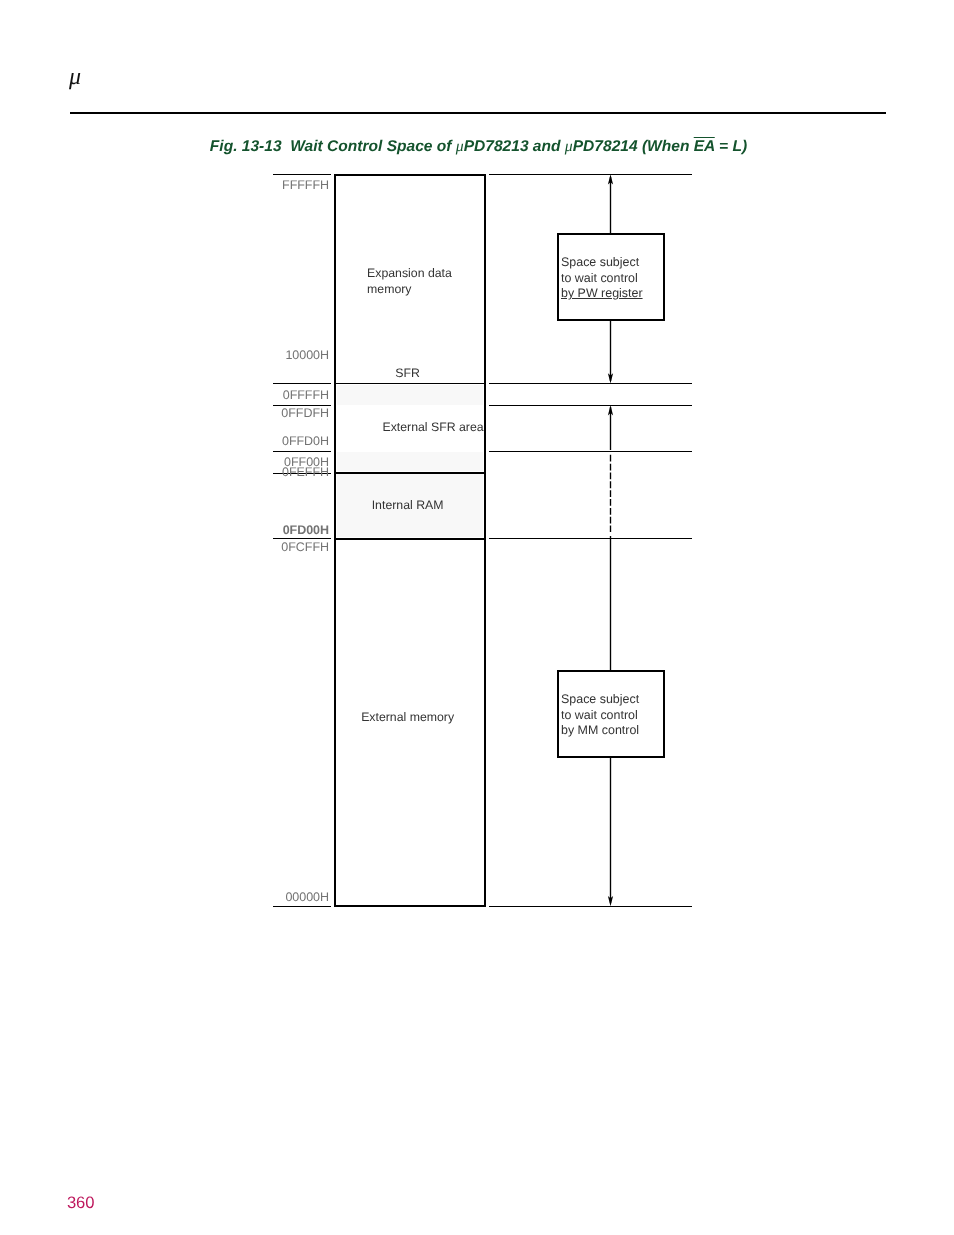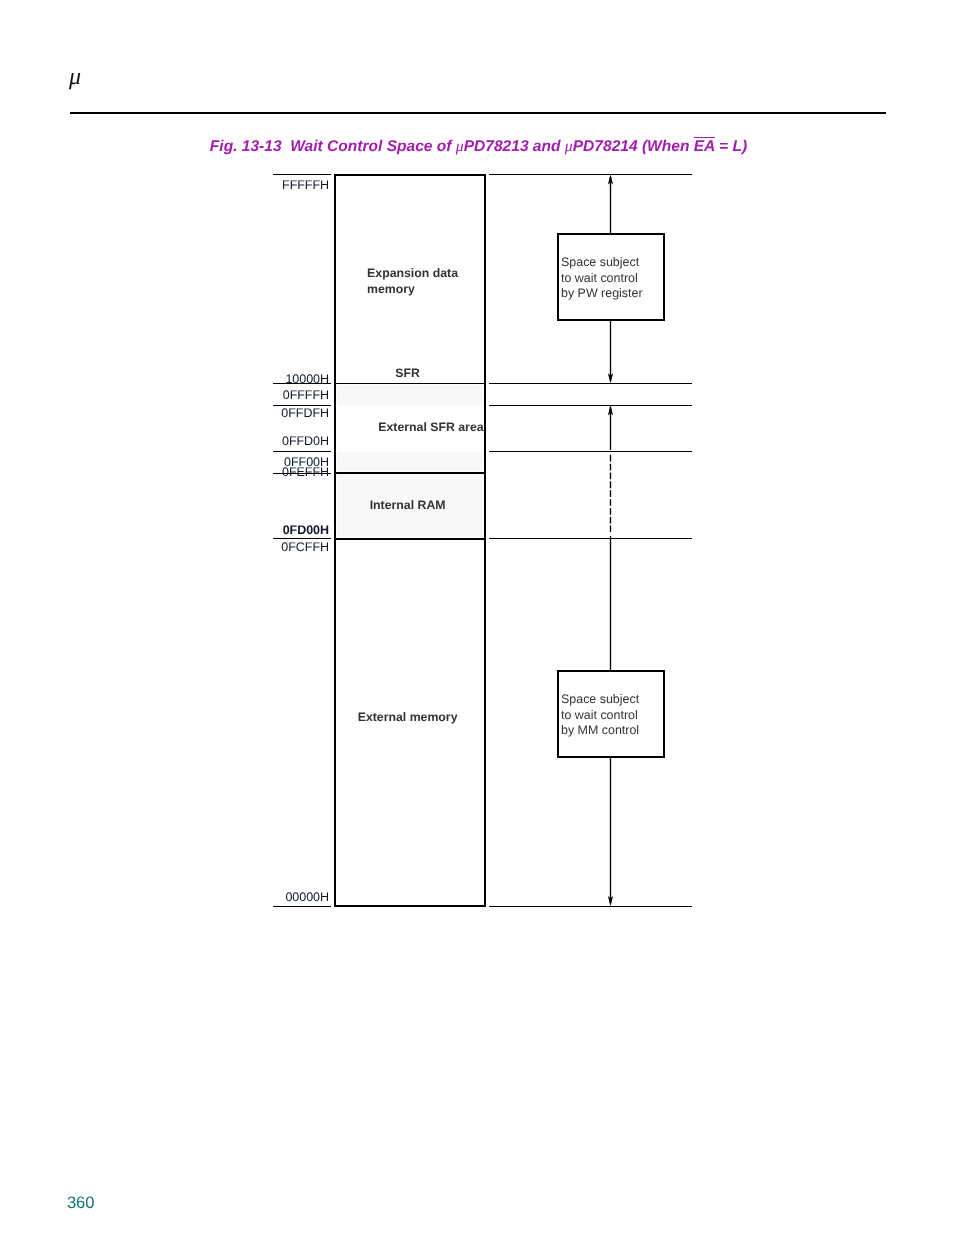--- a/index.html
+++ b/index.html
@@ -7,31 +7,31 @@
     width:954px; height:1235px; position:relative;
     background:#ffffff;
     font-family:"Liberation Sans", sans-serif;
     color:#231f20;
     -webkit-font-smoothing:antialiased;
     text-rendering:geometricPrecision;
   }
   .abs { position:absolute; }
   #mu-mark { left:68.9px; top:65.3px; font-family:"Liberation Serif", serif; font-style:italic; font-size:24px; line-height:1; color:#131313; }
   #header-rule { left:70px; top:112.1px; width:815.5px; height:2.1px; background:#000; }
-  #fig-title { left:1.5px; top:138.3px; width:954px; text-align:center; font-weight:bold; font-style:italic; font-size:15.55px; letter-spacing:0px; color:#a21caf; white-space:pre; }
+  #fig-title { left:1.5px; top:138.3px; width:954px; text-align:center; font-weight:bold; font-style:italic; font-size:15.55px; letter-spacing:0px; color:#14532d; white-space:pre; }
   #fig-title .ovl { text-decoration:overline; text-underline-offset:0; }
   #fig-title .mu { font-family:"Liberation Serif", serif; font-weight:normal; font-style:italic; font-size:15.8px; }
-  #page-number { left:66.9px; top:1195.0px; font-size:16.6px; line-height:1; color:#0f766e; }
+  #page-number { left:66.9px; top:1195.0px; font-size:16.6px; line-height:1; color:#be185d; }
 
   
   #diagram { left:0; top:0; width:954px; height:1235px; }
   .mbox { position:absolute; border:2.2px solid #000; box-sizing:border-box; }
   .tline { position:absolute; background:#000; height:1.25px; }
-  .addr { position:absolute; text-align:right; font-size:12.5px; letter-spacing:-0.04px; color:#0f172a; white-space:nowrap; }
-  .regionlabel { position:absolute; text-align:center; font-size:12.3px; color:#333333; line-height:15.8px;font-weight:bold; }
+  .addr { position:absolute; text-align:right; font-size:12.5px; letter-spacing:-0.04px; color:#737373; white-space:nowrap; }
+  .regionlabel { position:absolute; text-align:center; font-size:12.3px; color:#333333; line-height:15.8px; }
   .shade { position:absolute; background:#f8f8f8; }
   .notebox { position:absolute; border:2.2px solid #000; box-sizing:border-box; background:#fff; font-size:12.45px; line-height:15.4px; color:#333333; }
   .notebox .txt { position:absolute; left:2px; top:20.9px; white-space:nowrap; line-height:1; }
 </style>
 </head>
 <body>
 
 <div class="abs" id="mu-mark">μ</div>
 <div class="abs" id="header-rule"></div>
 
@@ -41,21 +41,21 @@
 
   <div class="tline" style="left:272.9px; top:173.9px; width:57.8px;"></div>
   <div class="tline" style="left:272.9px; top:382.9px; width:57.8px;"></div>
   <div class="tline" style="left:272.9px; top:404.9px; width:57.8px;"></div>
   <div class="tline" style="left:272.9px; top:450.9px; width:57.8px;"></div>
   <div class="tline" style="left:272.9px; top:472.6px; width:57.8px;"></div>
   <div class="tline" style="left:272.9px; top:537.9px; width:57.8px;"></div>
   <div class="tline" style="left:272.9px; top:905.8px; width:57.8px;"></div>
 
   <div class="addr" style="left:229px; top:177.8px; width:100px;">FFFFFH</div>
-  <div class="addr" style="left:229px; top:372px; width:100px;">10000H</div>
+  <div class="addr" style="left:229px; top:348px; width:100px;">10000H</div>
   <div class="addr" style="left:229px; top:387.7px; width:100px;">0FFFFH</div>
   <div class="addr" style="left:229px; top:406.1px; width:100px;text-align:right;">0FFDFH</div>
   <div class="addr" style="left:229px; top:434.1px; width:100px;">0FFD0H</div>
   <div class="addr" style="left:229px; top:454.7px; width:100px;">0FF00H</div>
   <div class="addr" style="left:229px; top:465px; width:100px;">0FEFFH</div>
   <div class="addr" style="left:229px; top:522.6px; width:100px;font-weight:bold;">0FD00H</div>
   <div class="addr" style="left:229px; top:539.6px; width:100px;">0FCFFH</div>
   <div class="addr" style="left:229px; top:889.6px; width:100px;">00000H</div>
 
   <div class="shade" style="left:337.3px; top:385.2px; width:145.5px; height:19.6px;"></div>
@@ -97,21 +97,21 @@
       <line x1="15.5" y1="286.8" x2="15.5" y2="364.0" stroke-dasharray="6.8 2.05"></line>
 
       <line x1="15.5" y1="368" x2="15.5" y2="735"></line>
       <path d="M15.5 738.3 L12.9 728 L15.5 730.3 L18.1 728 Z" stroke="none"></path>
     </g>
   </svg>
 
   <div class="notebox" style="left:557.0px; top:233.0px; width:108px; height:88.0px;">
     <div class="txt">Space subject</div>
     <div class="txt" style="top:37.1px;">to wait control</div>
-    <div class="txt" style="top:52.2px;">by PW register</div>
+    <div class="txt" style="top:52.2px;text-decoration:underline;">by PW register</div>
   </div>
   <div class="notebox" style="left:557.0px; top:670.0px; width:108px; height:88.0px;">
     <div class="txt">Space subject</div>
     <div class="txt" style="top:37.1px;">to wait control</div>
     <div class="txt" style="top:52.2px;">by MM control</div>
   </div>
 </div>
 
 <div class="abs" id="page-number">360</div>
 

